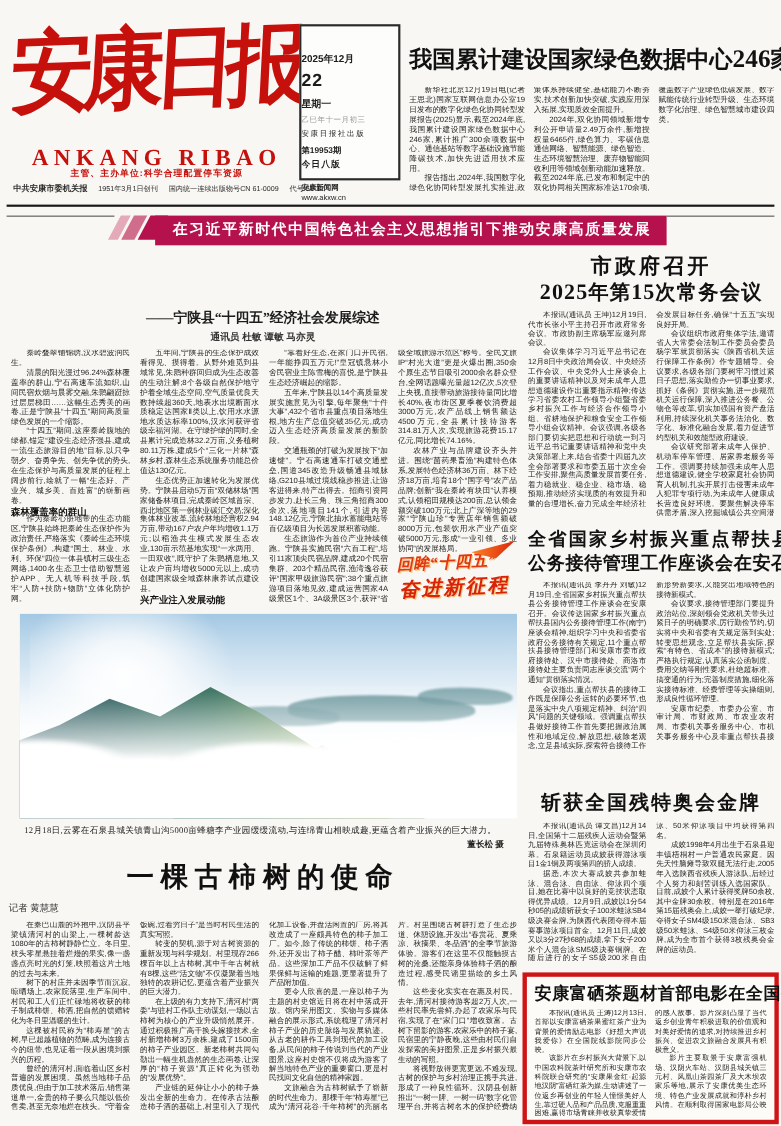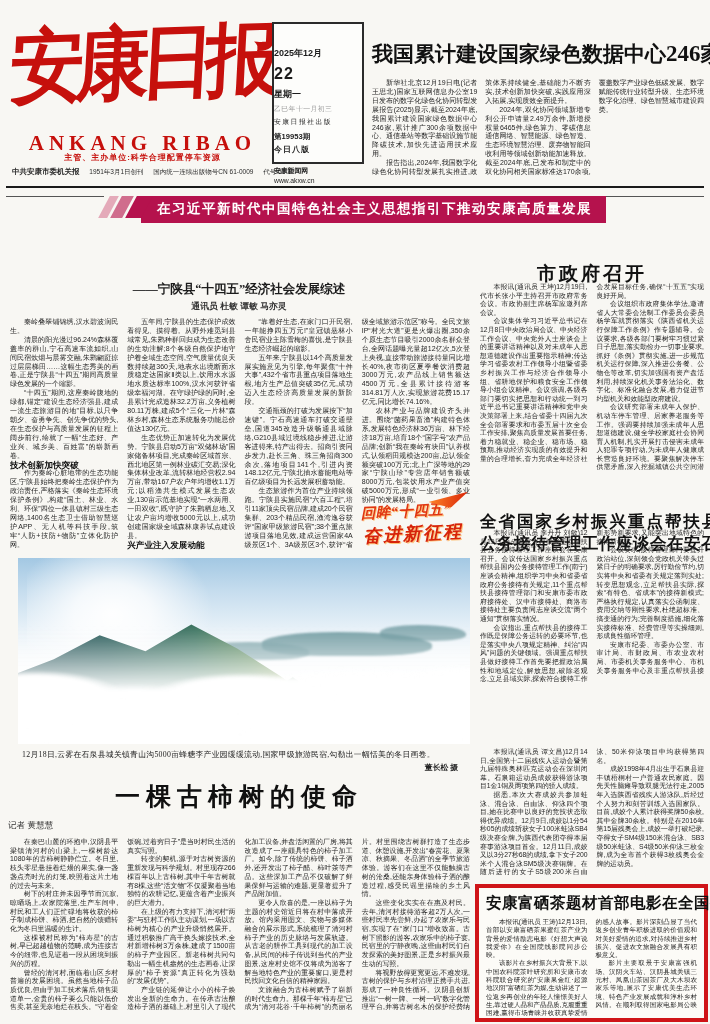--- a/index.html
+++ b/index.html
@@ -104,21 +104,21 @@
     font-size:7.8px;font-weight:bold;color:#222;}
 
   
   .per-title{left:8px;top:780px;width:462px;text-align:center;font-family:"Liberation Serif",serif;
     font-weight:900;font-size:25px;letter-spacing:6px;color:#101010;}
   .per-byline{left:8px;top:820px;width:462px;font-size:8.6px;color:#333;}
   .per-body{left:10px;top:838px;width:460px;height:182px;column-count:4;column-gap:9px;
     font-size:6.9px;line-height:8.7px;}
 
   
-  .ra-title{left:480px;width:224px;text-align:center;font-weight:900;color:#111;white-space:nowrap;margin-top:32px;}
+  .ra-title{left:480px;width:224px;text-align:center;font-weight:900;color:#111;white-space:nowrap;}
   .a1-t1{top:229px;font-size:19px;letter-spacing:3px;}
   .a1-t2{top:253px;font-size:18.5px;letter-spacing:1px;}
   .a1-t2 .serifnum{font-family:"Liberation Serif",serif;font-size:20px;}
   .a1-body{left:480px;top:283px;width:224px;height:192px;column-count:2;column-gap:9px;
     font-size:6.8px;line-height:8.6px;}
   .a2-t1{top:479px;font-size:16.5px;letter-spacing:2px;}
   .a2-t2{top:501px;font-size:16.5px;letter-spacing:0.5px;}
   .a2-body{left:480px;top:529px;width:224px;height:160px;column-count:2;column-gap:9px;
     font-size:6.8px;line-height:8.6px;}
   .a3-t1{top:693px;font-size:18px;letter-spacing:4px;}
@@ -178,21 +178,21 @@
     <div class="banner">在习近平新时代中国特色社会主义思想指引下推动安康高质量发展</div>
     <div class="b-rule"></div>
   </div>
 
   <div class="abs lead-sub">——宁陕县“十四五”经济社会发展综述</div>
   <div class="abs lead-byline">通讯员 杜敏 谭敏 马亦灵</div>
   <div class="abs lead-body cols">
       <p class="para">秦岭叠翠铺锦绣,汉水碧波润民生。</p>
       <p class="para">清晨的阳光漫过96.24%森林覆盖率的群山,宁石高速车流如织,山间民宿炊烟与晨雾交融,朱鹮翩跹掠过层层梯田……这幅生态秀美的画卷,正是宁陕县“十四五”期间高质量绿色发展的一个缩影。</p>
       <p class="para">“十四五”期间,这座秦岭腹地的绿都,锚定“建设生态经济强县,建成一流生态旅游目的地”目标,以只争朝夕、奋勇争先、创先争优的势头,在生态保护与高质量发展的征程上阔步前行,绘就了一幅“生态好、产业兴、城乡美、百姓富”的崭新画卷。</p>
-      <div class="subhead">技术创新加快突破</div>
+      <div class="subhead">森林覆盖率的群山</div>
       <p class="para">作为秦岭心脏地带的生态功能区,宁陕县始终把秦岭生态保护作为政治责任,严格落实《秦岭生态环境保护条例》,构建“国土、林业、水利、环保”四位一体县镇村三级生态网络,1400名生态卫士借助智慧巡护APP、无人机等科技手段,筑牢“人防+技防+物防”立体化防护网。</p>
       <p class="para">五年间,宁陕县的生态保护成效看得见、摸得着。从野外难觅到县域常见,朱鹮种群回归成为生态改善的生动注解;8个各级自然保护地守护着全域生态空间,空气质量优良天数持续超360天,地表水出境断面水质稳定达国家Ⅱ类以上,饮用水水源地水质达标率100%,汉水河获评省级幸福河湖。在守绿护绿的同时,全县累计完成造林32.2万亩,义务植树80.11万株,建成5个“三化一片林”森林乡村,森林生态系统服务功能总价值达130亿元。</p>
       <p class="para">生态优势正加速转化为发展优势。宁陕县启动5万亩“双储林场”国家储备林项目,完成秦岭区域首宗、西北地区第一例林业碳汇交易;深化集体林业改革,流转林地经营权2.94万亩,带动167户农户年均增收1.1万元;以稻渔共生模式发展生态农业,130亩示范基地实现“一水两用、一田双收”,既守护了朱鹮栖息地,又让农户亩均增收5000元以上,成功创建国家级全域森林康养试点建设县。</p>
       <div class="subhead">兴产业注入发展动能</div>
       <p class="para">“靠着好生态,在家门口开民宿,一年能挣四五万元!”皇冠镇悬林小舍民宿业主陈雪梅的喜悦,是宁陕县生态经济崛起的缩影。</p>
       <p class="para">五年来,宁陕县以14个高质量发展实施意见为引擎,每年聚焦“十件大事”,432个省市县重点项目落地生根,地方生产总值突破35亿元,成功迈入生态经济高质量发展的新阶段。</p>
       <p class="para">交通瓶颈的打破为发展按下“加速键”。宁石高速通车打破交通壁垒,国道345改造升级畅通县域脉络,G210县域过境线稳步推进,让游客进得来,特产出得去。招商引资同步发力,赴长三角、珠三角招商300余次,落地项目141个,引进内资148.12亿元,宁陕北抽水蓄能电站等百亿级项目为长远发展积蓄动能。</p>
       <p class="para">生态旅游作为首位产业持续领跑。宁陕县实施民宿“六百工程”,培引11家顶尖民宿品牌,建成20个民宿集群、203个精品民宿,渔湾逸谷获评“国家甲级旅游民宿”;38个重点旅游项目落地见效,建成运营国家4A级景区1个、3A级景区3个,获评“省级全域旅游示范区”称号。全民文旅IP“村光大道”更是火爆出圈,350余个原生态节目吸引2000余名群众登台,全网话题曝光量超12亿次,5次登上央视,直接带动旅游接待量同比增长40%,夜市街区夏季餐饮消费超3000万元,农产品线上销售额达4500万元,全县累计接待游客314.81万人次,实现旅游花费15.17亿元,同比增长74.16%。</p>
       <p class="para">农林产业与品牌建设齐头并进。围绕“菌药果畜渔”构建特色体系,发展特色经济林36万亩、林下经济18万亩,培育18个“国字号”农产品品牌;创新“我在秦岭有块田”认养模式,认领稻田规模达200亩,总认领金额突破100万元;北上广深等地的29家“宁陕山珍”专营店年销售额破8000万元,包装饮用水产业产值突破5000万元,形成“一业引领、多业协同”的发展格局。</p>
     </div>
@@ -205,56 +205,60 @@
   <div class="abs photo">
     <div class="ph-sky"></div>
     <div class="ph-sun"></div>
     <div class="ph-island ph-i1"></div>
     <div class="ph-island ph-i2"></div>
     <div class="ph-island ph-i3"></div>
     <div class="ph-ridge"></div>
     <div class="ph-ridge2"></div>
     <div class="ph-clouds"></div>
   </div>
-  <div class="abs ph-caption">12月18日,云雾在石泉县城关镇青山沟5000亩蜂糖李产业园缓缓流动,国家甲级旅游民宿,勾勒出一幅恬美的冬日画卷。</div>
+  <div class="abs ph-caption">12月18日,云雾在石泉县城关镇青山沟5000亩蜂糖李产业园缓缓流动,与连绵青山相映成趣,更蕴含着产业振兴的巨大潜力。</div>
   <div class="abs per-title">一棵古柿树的使命</div>
 
   <div class="abs ph-credit">董长松 摄</div>
   <div class="abs per-byline">记者 黄慧慧</div>
   <div class="abs per-body cols">
       <p class="para">在秦巴山麓的环抱中,汉阴县平梁镇清河村的山梁上,一棵树龄达1080年的古柿树静静伫立。冬日里,枝头零星悬挂着烂熳的果实,像一盏盏点亮时光的灯笼,映照着这片土地的过去与未来。</p>
       <p class="para">树下的村庄并未因季节而沉寂,晾晒场上,农家院落里,生产车间中,村民和工人们正忙碌地将收获的柿子制成柿饼、柿酒,把自然的馈赠转化为冬日里温暖的生计。</p>
       <p class="para">这棵被村民称为“柿寿星”的古树,早已超越植物的范畴,成为连接古今的纽带,也见证着一段从困境到振兴的历程。</p>
       <p class="para">曾经的清河村,面临着山区乡村普遍的发展困境。虽然当地柿子品质优良,但由于加工技术落后,销售渠道单一,金贵的柿子要么只能以低价售卖,甚至无奈地烂在枝头。“守着金饭碗,过着穷日子”是当时村民生活的真实写照。</p>
       <p class="para">转变的契机,源于对古树资源的重新发现与科学规划。村里现存266棵百年以上古柿树,其中千年古树就有8棵,这些“活文物”不仅凝聚着当地独特的农耕记忆,更蕴含着产业振兴的巨大潜力。</p>
       <p class="para">在上级的有力支持下,清河村“两委”与驻村工作队主动谋划,一场以古柿树为核心的产业升级悄然展开。通过积极推广高干换头嫁接技术,全村新增柿树3万余株,建成了1500亩的柿子产业园区。新老柿树共同勾勒出一幅生机盎然的生态画卷,让深厚的“柿子资源”真正转化为强劲的“发展优势”。</p>
       <p class="para">产业链的延伸让小小的柿子焕发出全新的生命力。在传承古法酿造柿子酒的基础上,村里引入了现代化加工设备,并盘活闲置的厂房,将其改造成了一座颇具特色的柿子加工厂。如今,除了传统的柿饼、柿子酒外,还开发出了柿子醋、柿叶茶等产品。这些深加工产品不仅破解了鲜果保鲜与运输的难题,更显著提升了产品附加值。</p>
       <p class="para">更令人欣喜的是,一座以柿子为主题的村史馆近日将在村中落成开放。馆内采用图文、实物与多媒体融合的展示形式,系统梳理了清河村柿子产业的历史脉络与发展轨迹。从古老的耕作工具到现代的加工设备,从民间的柿子传说到当代的产业图景,这座村史馆不仅将成为游客了解当地特色产业的重要窗口,更是村民找回文化自信的精神家园。</p>
       <p class="para">文旅融合为古柿树赋予了崭新的时代生命力。那棵千年“柿寿星”已成为“清河花谷·千年柿树”的亮丽名片。村里围绕古树群打造了生态步道、休憩设施,开发出“春赏花、夏乘凉、秋摘果、冬品酒”的全季节旅游体验。游客们在这里不仅能触摸古树的沧桑,还能亲身体验柿子酒的酿造过程,感受民谣里描绘的乡土风情。</p>
       <p class="para">这些变化实实在在惠及村民。去年,清河村接待游客超2万人次,一些村民率先尝鲜,办起了农家乐与民宿,实现了在“家门口”增收致富。古树下留影的游客,农家乐中的柿子宴,民宿里的宁静夜晚,这些由村民们自发探索的美好图景,正是乡村振兴最生动的写照。</p>
       <p class="para">将视野放得更宽更远,不难发现,古树的保护与乡村治理正携手共进,形成了一种良性循环。汉阴县创新推出“一树一牌、一树一码”数字化管理平台,并将古树名木的保护经费纳入财政预算,从而实现了对古树名木的科学、精准保护。与此同时,清河村巧借“柿文化”之力,外修风貌,内涵民风,逐步形成了“一户一景、一院一品”的乡村风貌与淳朴和谐的乡风民风。</p>
     </div>
 
   <div class="abs ra-title a1-t1">市政府召开</div>
+  <div class="abs ra-title a1-t2">
+    <span class="serifnum">2025</span><span>年第</span><span class="serifnum">15</span><span>次常务会议</span>
+  </div>
   <div class="abs a1-body cols">
       <p class="para">本报讯(通讯员 王坤)12月19日,代市长张小平主持召开市政府常务会议。市政协副主席杨军应邀列席会议。</p>
       <p class="para">会议集体学习习近平总书记在12月8日中央政治局会议、中央经济工作会议、中央党外人士座谈会上的重要讲话精神以及对未成年人思想道德建设作出重要指示精神;传达学习省委农村工作领导小组暨省委乡村振兴工作与经济合作领导小组、省耕地保护和粮食安全工作领导小组会议精神。会议强调,各级各部门要切实把思想和行动统一到习近平总书记重要讲话精神和党中央决策部署上来,结合省委十四届九次全会部署要求和市委五届十次全会工作安排,聚焦高质量发展首要任务,着力稳就业、稳企业、稳市场、稳预期,推动经济实现质的有效提升和量的合理增长,奋力完成全年经济社会发展目标任务,确保“十五五”实现良好开局。</p>
       <p class="para">会议组织市政府集体学法,邀请省人大常委会法制工作委员会委员杨学军就贯彻落实《陕西省机关运行保障工作条例》作专题辅导。会议要求,各级各部门要树牢习惯过紧日子思想,落实勤俭办一切事业要求,抓好《条例》贯彻实施,进一步规范机关运行保障,深入推进公务餐、公物仓等改革,切实加强国有资产盘活利用,持续深化机关事务法治化、数字化、标准化融合发展,着力促进节约型机关和效能型政府建设。</p>
       <p class="para">会议研究部署未成年人保护、机动车停车管理、居家养老服务等工作。强调要持续加强未成年人思想道德建设,健全学校家庭社会协同育人机制,扎实开展打击侵害未成年人犯罪专项行动,为未成年人健康成长营造良好环境。要聚焦解决停车供需矛盾,深入挖掘城镇公共空间潜力,科学合理配置停车资源,严格规范经营管理和停车秩序,更好满足群众合理停车需求。要积极应对人口老龄化,坚持以居家老年人服务需求为导向,充分激发政府、市场、社会、家庭等多元主体的积极性,不断优化资源配置,配套完善服务供给体系,促进养老服务高质量发展。会议还研究了其他事项。</p>
     </div>
 
   <div class="abs ra-title a2-t1">全省国家乡村振兴重点帮扶县</div>
   <div class="abs ra-title a2-t2">公务接待管理工作座谈会在安召开</div>
   <div class="abs a2-body cols">
       <p class="para">本报讯(通讯员 李丹丹 刘敏)12月19日,全省国家乡村振兴重点帮扶县公务接待管理工作座谈会在安康召开。会议传达国家乡村振兴重点帮扶县国内公务接待管理工作(南宁)座谈会精神,组织学习中央和省委省政府公务接待有关规定,11个重点帮扶县接待管理部门和安康市委市政府接待处、汉中市接待处、商洛市接待处主要负责同志座谈交流“两个通知”贯彻落实情况。</p>
       <p class="para">会议指出,重点帮扶县的接待工作既是保障公务运转的必要环节,也是落实中央八项规定精神、纠治“四风”问题的关键领域。强调重点帮扶县做好接待工作首先要把握政治属性和地域定位,解放思想,破除老观念,立足县域实际,探索符合接待工作新形势新要求,又能突出地域特色的接待新模式。</p>
       <p class="para">会议要求,接待管理部门要提升政治站位,深刻领会党政机关带头过紧日子的明确要求,厉行勤俭节约,切实将中央和省委有关规定落到实处;转变思想观念,立足帮扶县实际,探索“有特色、省成本”的接待新模式;严格执行规定,认真落实公函制度、费用交纳等刚性要求,杜绝超标准、搞变通的行为;完善制度措施,细化落实接待标准、经费管理等实操细则,形成良性循环管理。</p>
       <p class="para">安康市纪委、市委办公室、市审计局、市财政局、市农业农村局、市委机关事务服务中心、市机关事务服务中心及非重点帮扶县接待管理部门负责同志参加或列席会议。</p>
     </div>
 
+  <div class="abs ra-title a3-t2">斩获全国残特奥会金牌</div>
   <div class="abs a3-body cols">
       <p class="para">本报讯(通讯员 谭文昌)12月14日,全国第十二届残疾人运动会暨第九届特殊奥林匹克运动会在深圳闭幕。石泉籍运动员成姣获得游泳项目1金1铜及两项第四的骄人成绩。</p>
       <p class="para">据悉,本次大赛成姣共参加蛙泳、混合泳、自由泳、仰泳四个项目,她在比赛中以良好的竞技状态取得优异成绩。12月9日,成姣以1分54秒05的成绩斩获女子100米蛙泳SB4级决赛金牌,为陕西代表团夺得本届赛事游泳项目首金。12月11日,成姣又以3分27秒68的成绩,拿下女子200米个人混合泳SM5级决赛铜牌。在随后进行的女子S5级200米自由泳、50米仰泳项目中均获得第四名。</p>
       <p class="para">成姣1998年4月出生于石泉县迎丰镇梧桐村一户普通农民家庭。因先天性脑瘫导致双腿无法行走,2005年入选陕西省残疾人游泳队,后经过个人努力和刻苦训练入选国家队。目前,成姣个人累计获得奖牌50余枚,其中金牌30余枚。特别是在2016年第15届残奥会上,成姣一举打破纪录,夺得女子SM4级150米混合泳、SB3级50米蛙泳、S4级50米仰泳三枚金牌,成为全市首个获得3枚残奥会金牌的运动员。</p>
     </div>
 
   <div class="abs redbox">
     <div class="a4-title">安康富硒茶题材首部电影在全国公映</div>
     <div class="a4-body cols">
         <p class="para">本报讯(通讯员 王涛)12月13日,首部以安康富硒茶果蜜红茶产业为背景的爱情励志电影《好想大声说我爱你》在全国院线影院同步公映。</p>

